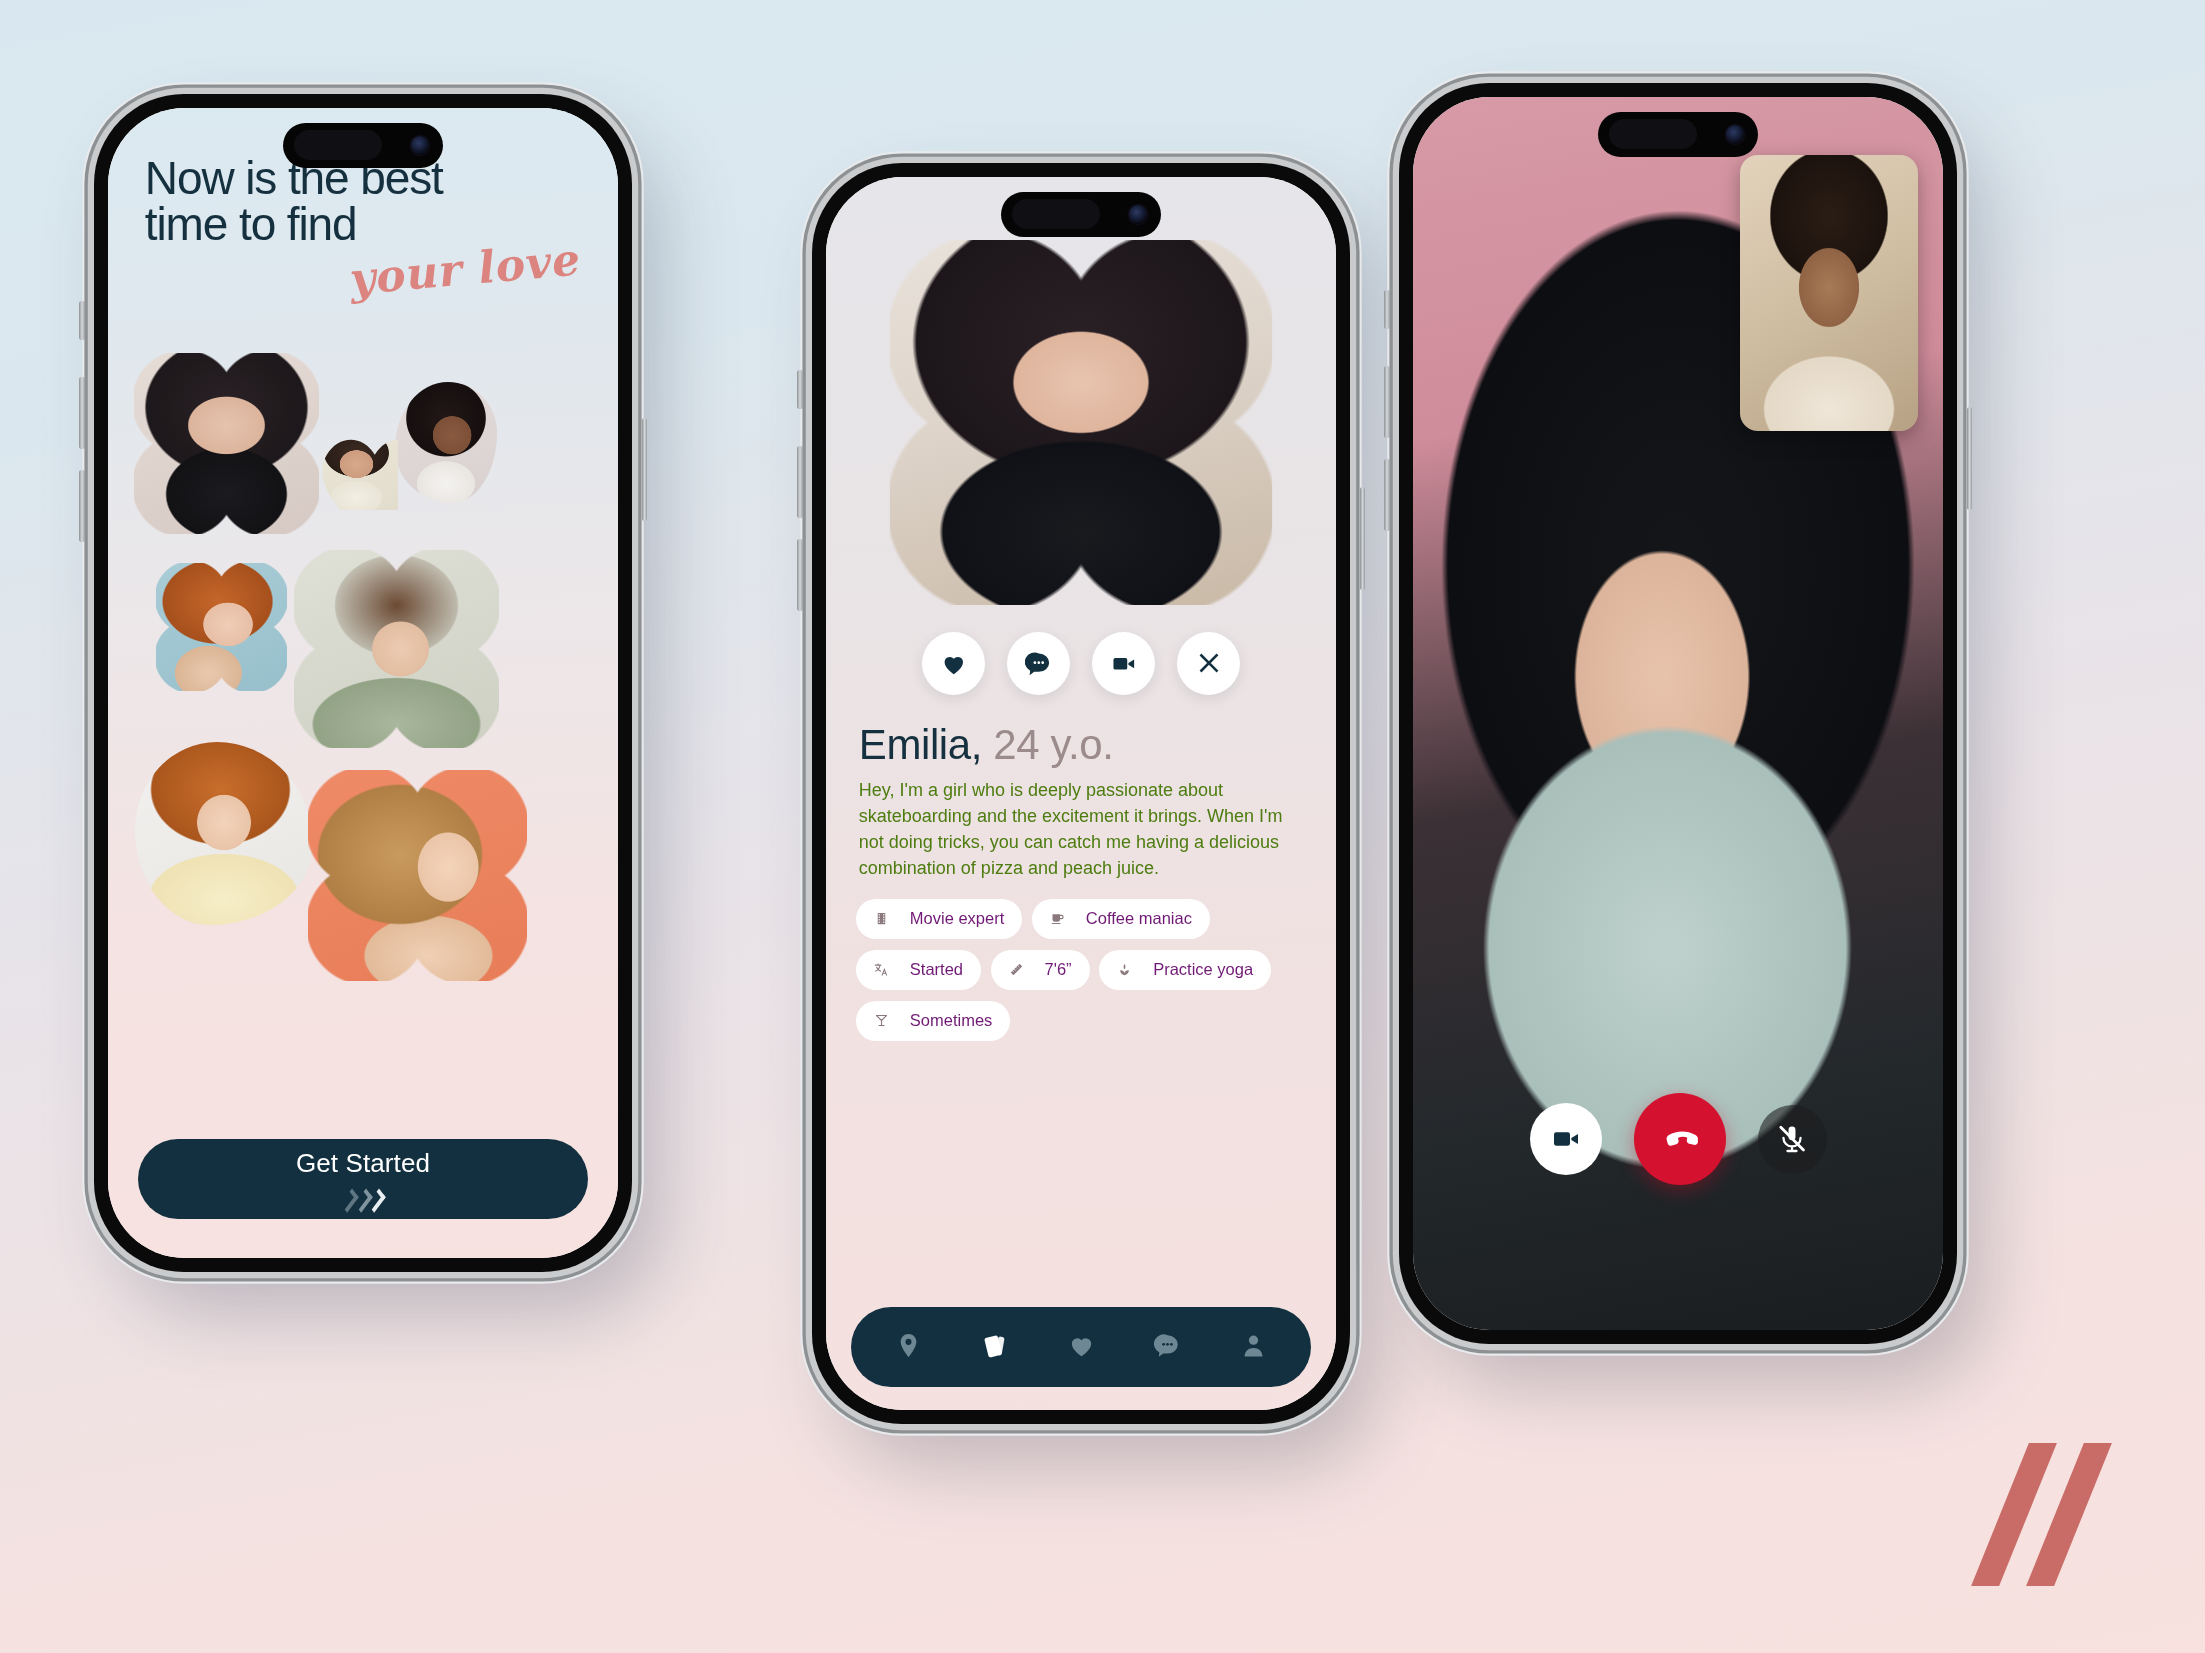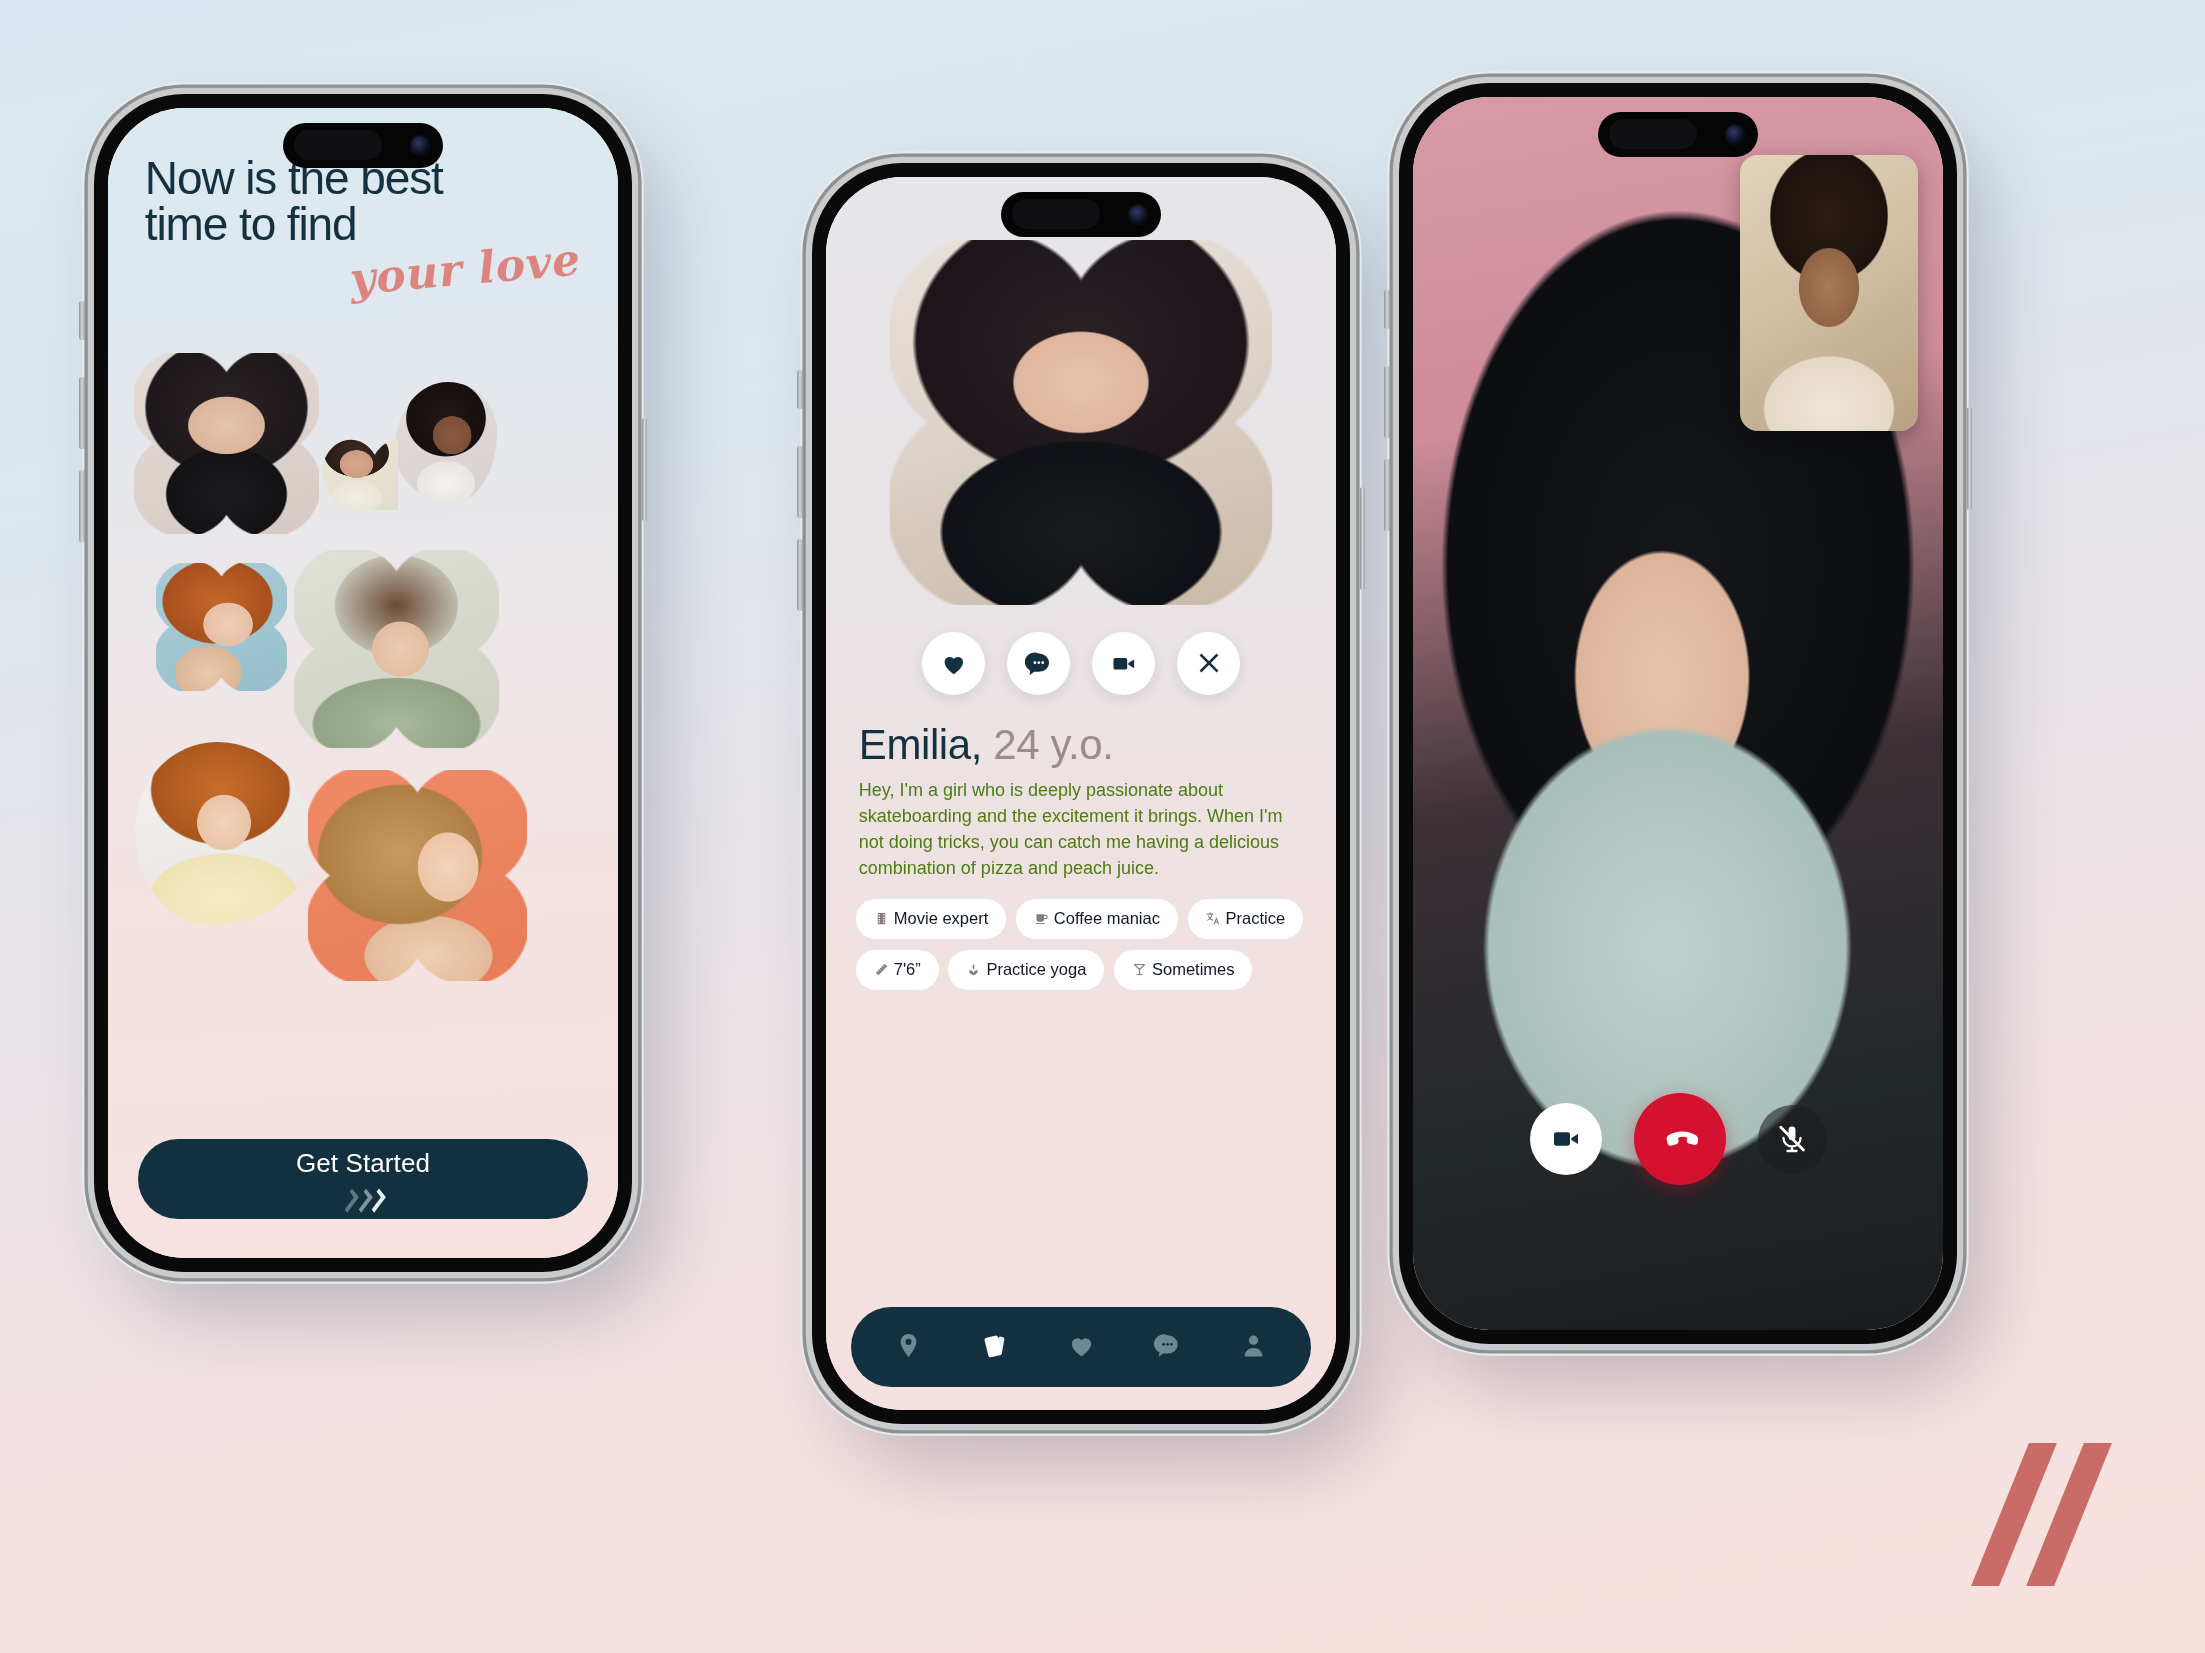--- a/index.html
+++ b/index.html
@@ -126,21 +126,21 @@
     display:flex; align-items:center; justify-content:center;
     box-shadow:0 4.1px 12.4px rgba(30,45,60,.10); }
   .p2-name { position:absolute; left:33px; top:544px; font-size:42px; color:#15303f;
     font-weight:400; letter-spacing:-0.4px; }
   .p2-name em { font-style:normal; color:#9b8b8c; }
   .p2-bio { position:absolute; left:33px; right:27.6px; top:601px; font-size:18px;
     line-height:1.44; color:#4d7c0f; }
   .chips { position:absolute; left:30px; right:25px; top:722px;
     display:flex; flex-wrap:wrap; gap:11px 9.6px; }
   .chip { background:#fff; border-radius:27.6px; height:40px; padding:0 18px;
-    display:flex; align-items:center; gap:5px; font-size:16.5px; color:#0f172a; }
+    display:flex; align-items:center; gap:21px; font-size:16.5px; color:#701a75; }
   .navbar { position:absolute; left:25px; right:25px; bottom:23.4px; height:80px;
     background:#12303f; border-radius:40px; display:flex; align-items:center;
     justify-content:space-around; padding:0 15px; }
 
   
   #phone3 { left:1399px; top:83px; width:558px; height:1261px; }
   .p3-bg { position:absolute; inset:0; background:
       radial-gradient(ellipse 58% 30% at 48% 69%,#bfd1cc 0%,#a9bfba 58%,transparent 60%),
       radial-gradient(ellipse 26% 16% at 47% 47%,#e8c3ab 0%,#dcb49b 62%,transparent 64%),
       radial-gradient(ellipse 62% 40% at 50% 38%,#15161a 0%,#0d0e12 70%,transparent 72%),
@@ -286,21 +286,21 @@
           <path d="M16 7h2.4a2.6 2.6 0 0 1 0 5.2H16" fill="none" stroke="#8b7a7d" stroke-width="1.8"></path>
           <rect x="3" y="19" width="14" height="1.8" rx=".9" fill="#8b7a7d"></rect>
           </svg>
         <span>Coffee maniac</span>
       </div>
       <div class="chip">
         <svg width="15" height="15" viewBox="0 0 24 24">
           <path d="M2 5h9M6.5 3v2M9.6 5c-.6 5-3.4 8-7.1 9.6M4.2 8.4c1 3 3.3 5.2 6.3 6.2" fill="none" stroke="#8b7a7d" stroke-width="1.7" stroke-linecap="round"></path>
           <path d="M13 21l3.6-9 3.6 9M14.6 18h4" fill="none" stroke="#8b7a7d" stroke-width="1.7" stroke-linecap="round"></path>
           </svg>
-        <span>Practice</span>
+        <span>Started</span>
       </div>
       <div class="chip">
         <svg width="15" height="15" viewBox="0 0 24 24">
           <g transform="rotate(-45 12 12)">
               <rect x="2" y="9" width="20" height="6" rx="1" fill="#8b7a7d"></rect>
           <g stroke="#fff" stroke-width="1.2">
                 <path d="M6 9v2.6M10 9v3.4M14 9v2.6M18 9v3.4"></path>
               </g>
             </g>
           </svg>

